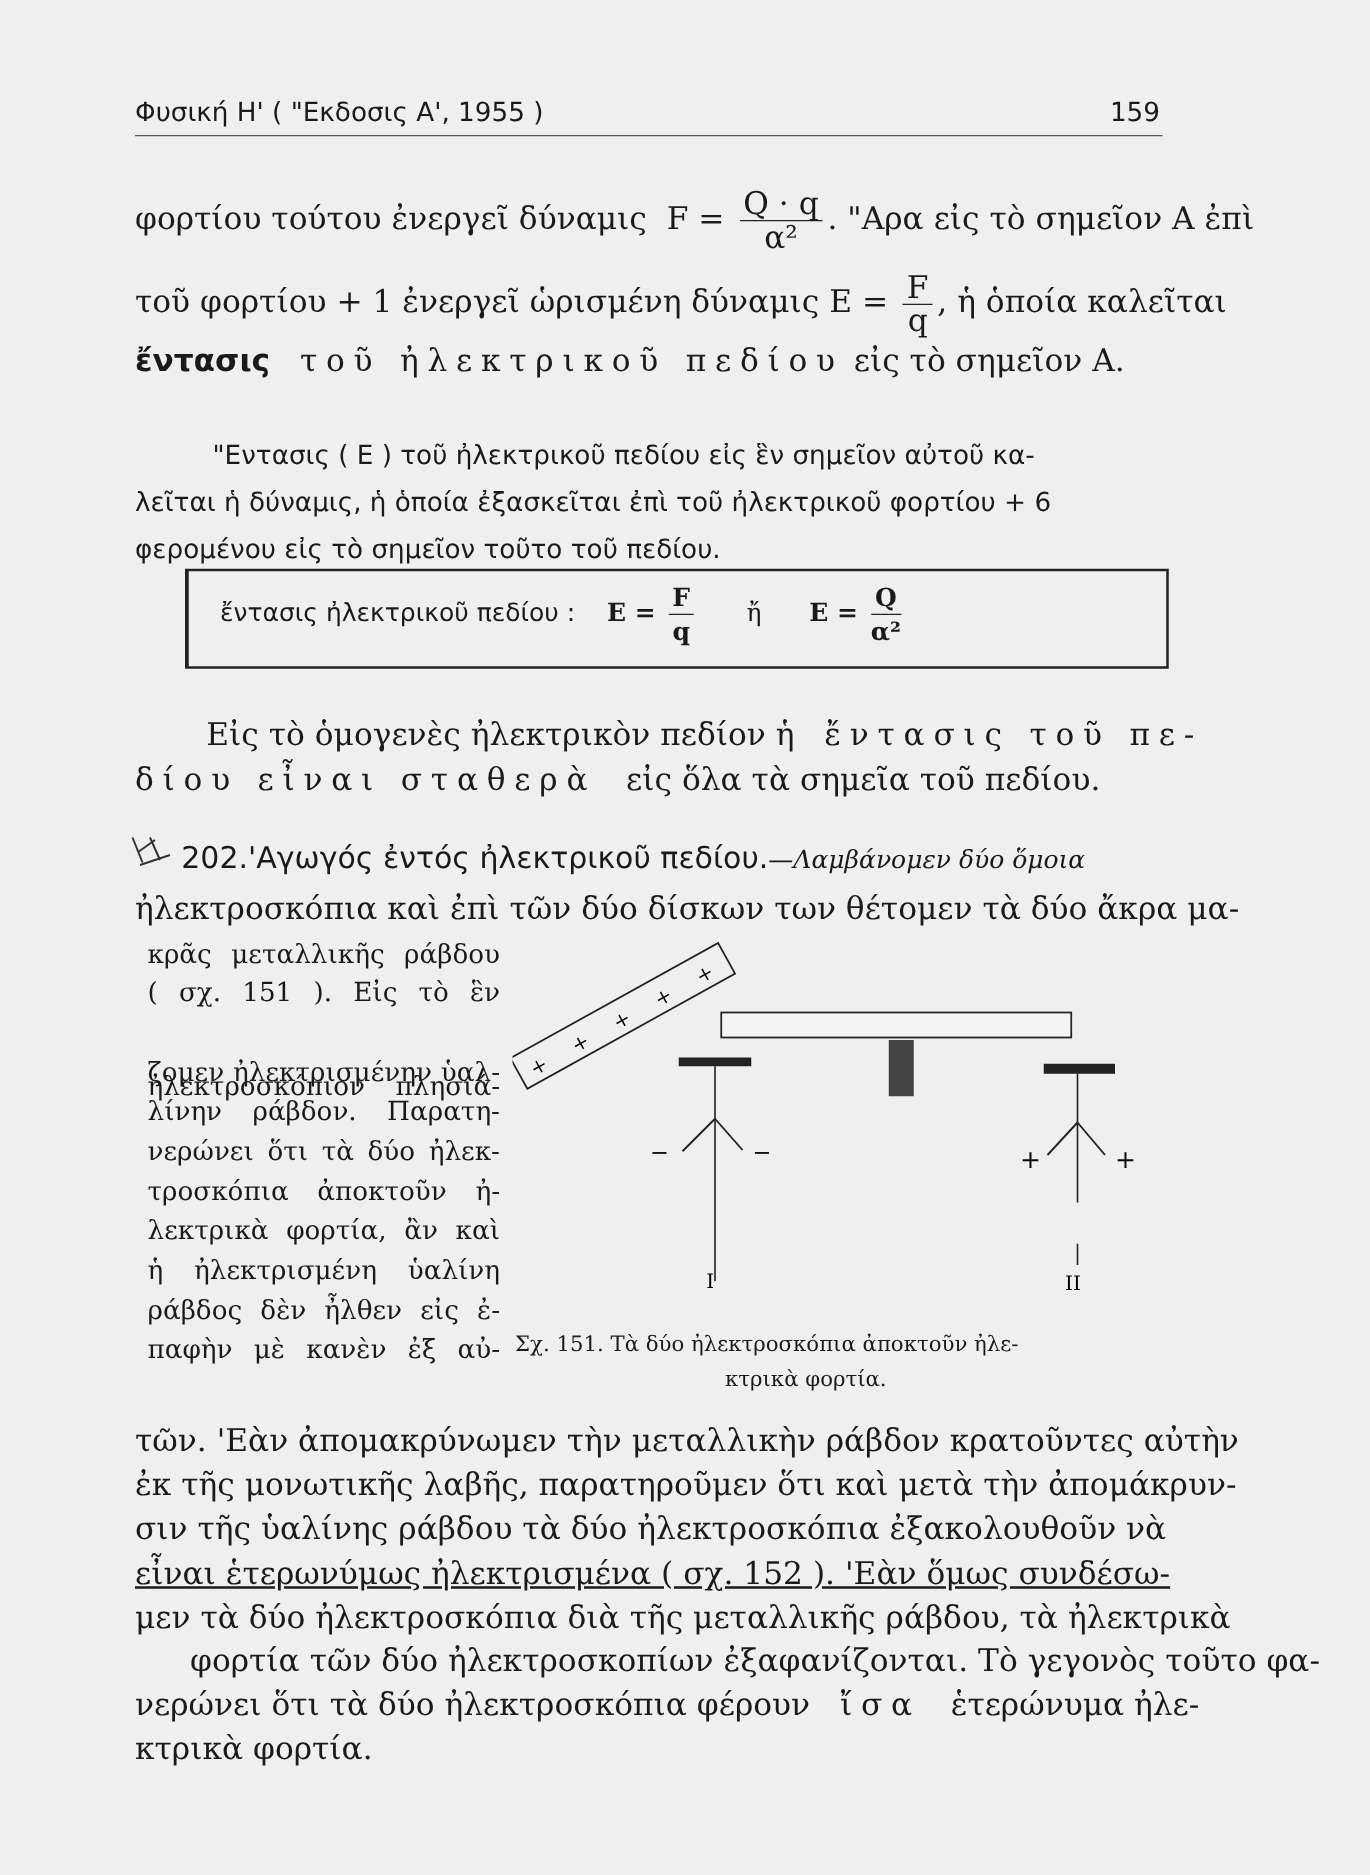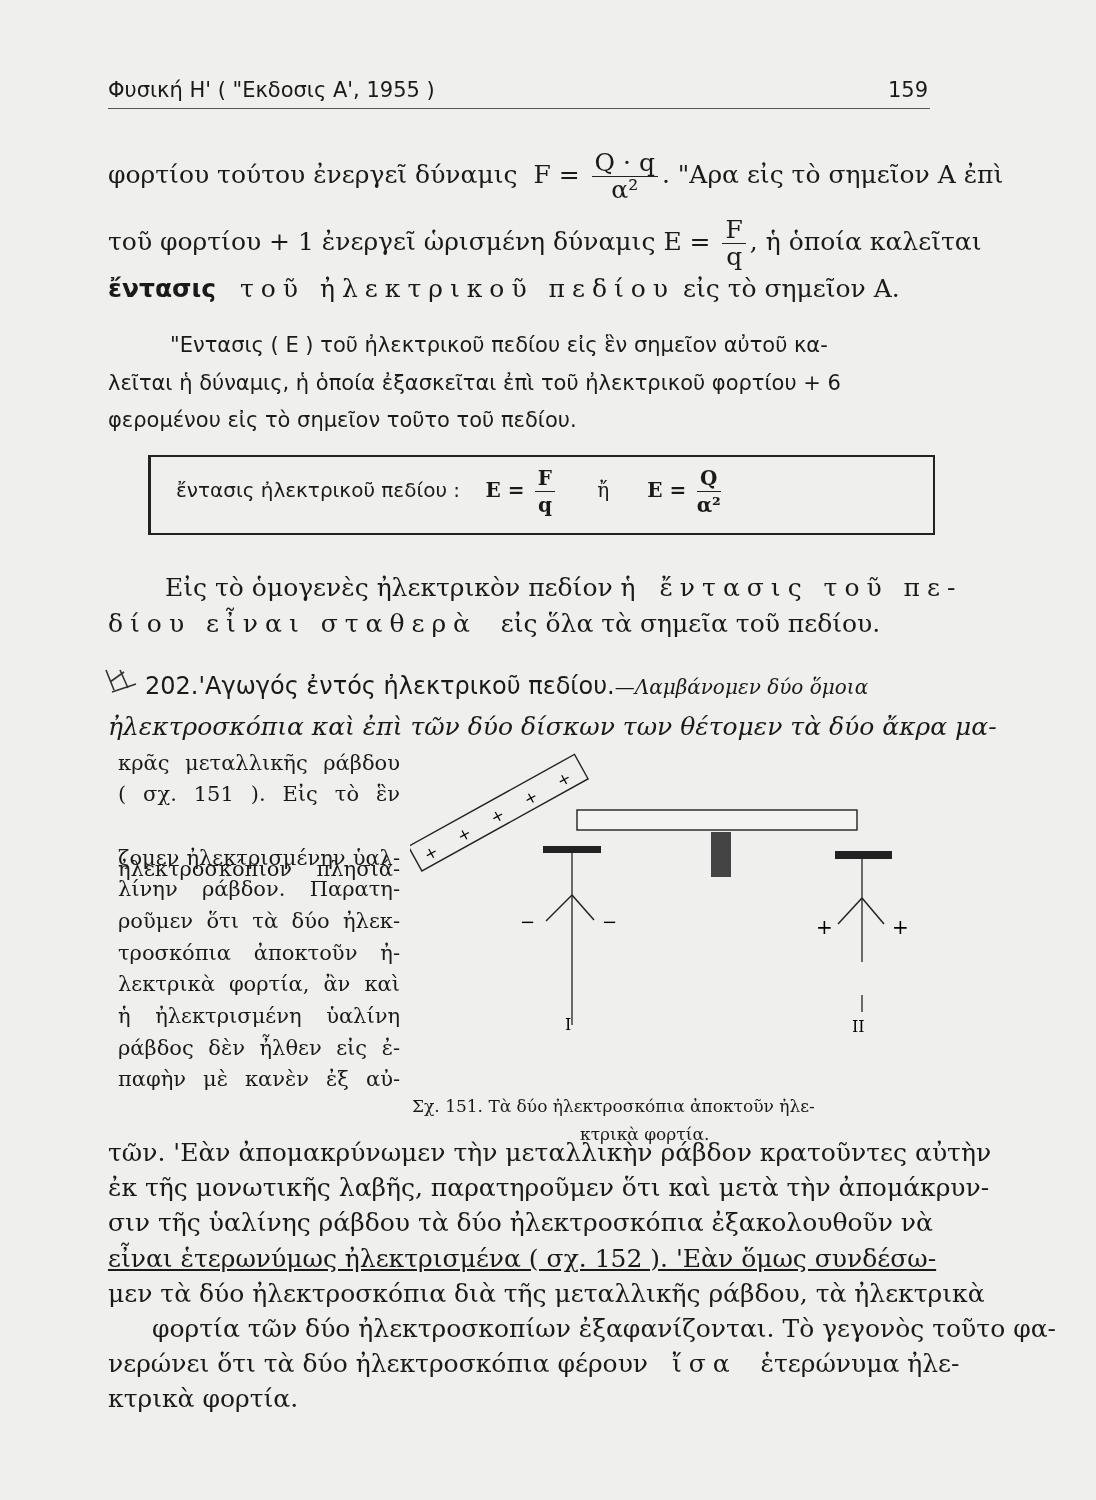--- a/index.html
+++ b/index.html
@@ -5,33 +5,33 @@
   html,body{margin:0;padding:0;}
   body{width:1096px;height:1500px;background:#efefed;color:#1a1a1a;position:relative;overflow:hidden;
        font-family:"DejaVu Serif",serif;}
   .abs{position:absolute;}
   .hdr{left:108px;top:78px;width:820px;font-family:"DejaVu Sans",sans-serif;font-size:21px;}
   .hdr-title{position:absolute;left:0;top:0;}
   .hdr-page{position:absolute;right:0;top:0;}
   .hdr-rule{left:108px;top:108px;width:822px;border-top:1px solid #555;}
   .line{position:absolute;left:108px;width:822px;font-size:25px;white-space:nowrap;line-height:30px;}
   .just{text-align:justify;text-align-last:justify;}
-  .sans{font-family:"DejaVu Sans",sans-serif;}
+  .sans{font-family:"DejaVu Sans",sans-serif;margin-top:19px;}
   .spaced{letter-spacing:7px;}
   .bold{font-weight:bold;}
   .frac{display:inline-block;vertical-align:middle;text-align:center;margin:0 4px;}
   .frac .num{display:block;border-bottom:1.5px solid #222;padding:0 3px;line-height:26px;}
   .frac .den{display:block;line-height:26px;}
   .boxed{left:148px;top:455px;width:782px;height:76px;border:2px solid #222;border-left-width:3px;}
   .box-inner{position:absolute;left:25px;top:8px;font-size:20px;white-space:nowrap;}
   .box-inner .bf{font-weight:bold;}
   .section{left:145px;top:672px;font-family:"DejaVu Sans",sans-serif;font-size:24px;white-space:nowrap;}
   .section .rest{font-family:"DejaVu Serif",serif;font-style:italic;font-size:20px;}
   .narrow{position:absolute;left:118px;width:282px;font-size:21px;line-height:31.5px;text-align:justify;text-align-last:justify;white-space:nowrap;}
-  .caption{font-size:17px;white-space:nowrap;margin-top:30px;}
+  .caption{font-size:17px;white-space:nowrap;}
   svg text{font-family:"DejaVu Serif",serif;}
   .margin-mark{left:100px;top:662px;width:40px;height:36px;}
 </style>
 </head>
 <body>
 
 <div class="abs hdr">
   <span class="hdr-title">Φυσική Η' ( "Εκδοσις Α', 1955 )</span>
   <span class="hdr-page">159</span>
 </div>
@@ -89,28 +89,28 @@
   &nbsp;&nbsp;<span>εἰς ὅλα τὰ σημεῖα τοῦ πεδίου.</span>
 </div>
 
 <svg class="abs margin-mark" viewBox="0 0 40 36">
   <path d="M6 8 L14 28 M10 20 L24 10 M12 30 L36 22 M20 8 L28 26" stroke="#333" stroke-width="1.6" fill="none"></path>
 </svg>
 
 <div class="abs section">
   <span>202.'Αγωγός ἐντός ἠλεκτρικοῦ πεδίου.</span><span class="rest">—Λαμβάνομεν δύο ὅμοια</span>
 </div>
-<div class="line" style="top:712px;font-style:italic;">ἠλεκτροσκόπια καὶ ἐπὶ τῶν δύο δίσκων των θέτομεν τὰ δύο ἄκρα μα-</div>
+<div class="line" style="top:712px;">ἠλεκτροσκόπια καὶ ἐπὶ τῶν δύο δίσκων των θέτομεν τὰ δύο ἄκρα μα-</div>
 
 <div class="narrow" style="top:748px;">κρᾶς μεταλλικῆς ράβδου</div>
 <div class="narrow" style="top:779px;">( σχ. 151 ). Εἰς τὸ ἓν</div>
 <div class="narrow" style="top:811px;margin-top:43px;">ἠλεκτροσκόπιον πλησιά-</div>
 <div class="narrow" style="top:843px;">ζομεν ἠλεκτρισμένην ὑαλ-</div>
 <div class="narrow" style="top:874px;">λίνην ράβδον. Παρατη-</div>
-<div class="narrow" style="top:906px;">ροῦμεν ὅτι τὰ δύο ἠλεκ-</div>
+<div class="narrow" style="top:906px;">νερώνει ὅτι τὰ δύο ἠλεκ-</div>
 <div class="narrow" style="top:938px;">τροσκόπια ἀποκτοῦν ἠ-</div>
 <div class="narrow" style="top:969px;">λεκτρικὰ φορτία, ἂν καὶ</div>
 <div class="narrow" style="top:1001px;">ἡ ἠλεκτρισμένη ὑαλίνη</div>
 <div class="narrow" style="top:1033px;">ράβδος δὲν ἦλθεν εἰς ἐ-</div>
 <div class="narrow" style="top:1064px;">παφὴν μὲ κανὲν ἐξ αὐ-</div>
 
 <svg class="abs" style="left:410px;top:750px;" width="540" height="300" viewBox="0 0 540 300">
 
   <g transform="translate(8,114) rotate(-29)">
     <rect x="0" y="-20" width="190" height="28" fill="none" stroke="#222" stroke-width="1.4"></rect>

